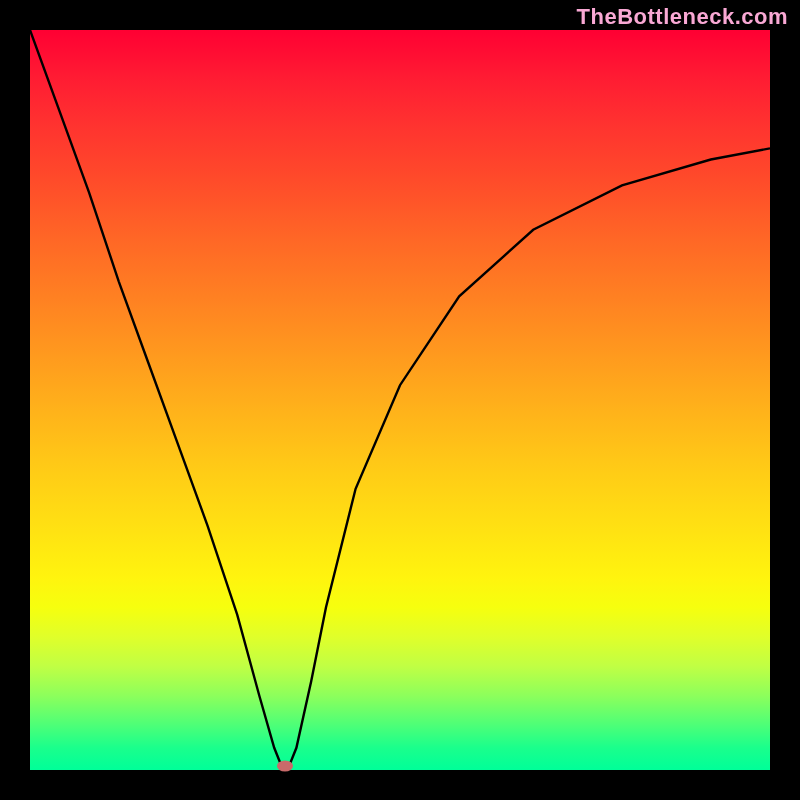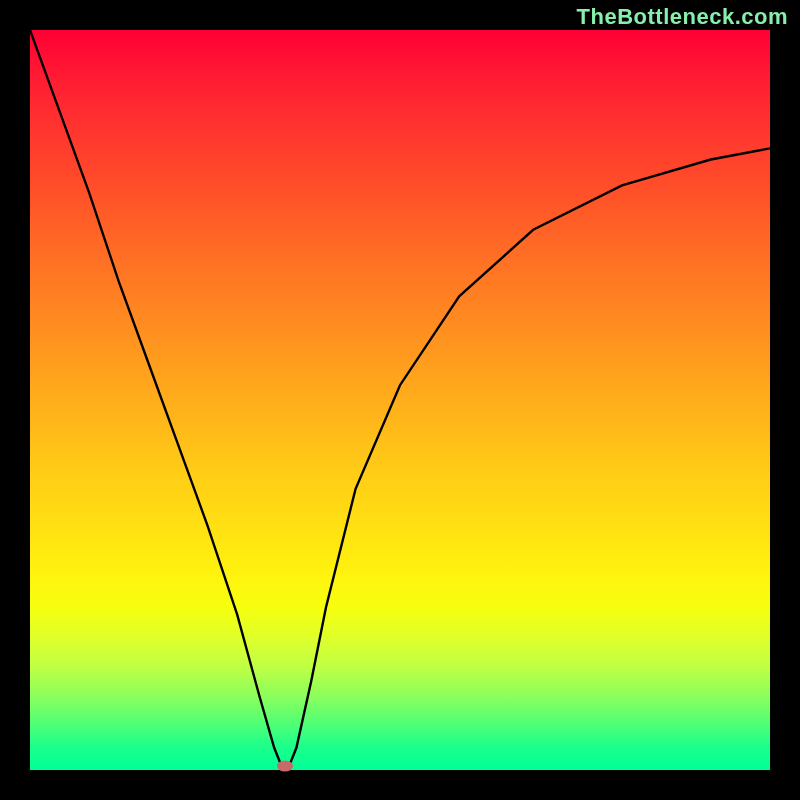--- a/index.html
+++ b/index.html
@@ -14,21 +14,21 @@
   .frame {
     position: relative;
     width: 800px;
     height: 800px;
     background: #000;
   }
   .watermark {
     position: absolute;
     top: 4px;
     right: 12px;
-    color: #86efac;
+    color: #f9a8d4;
     font-size: 22px;
     font-weight: 600;
     letter-spacing: 0.5px;
     z-index: 10;
   }
   .plot {
     position: absolute;
     left: 30px;
     top: 30px;
     width: 740px;

